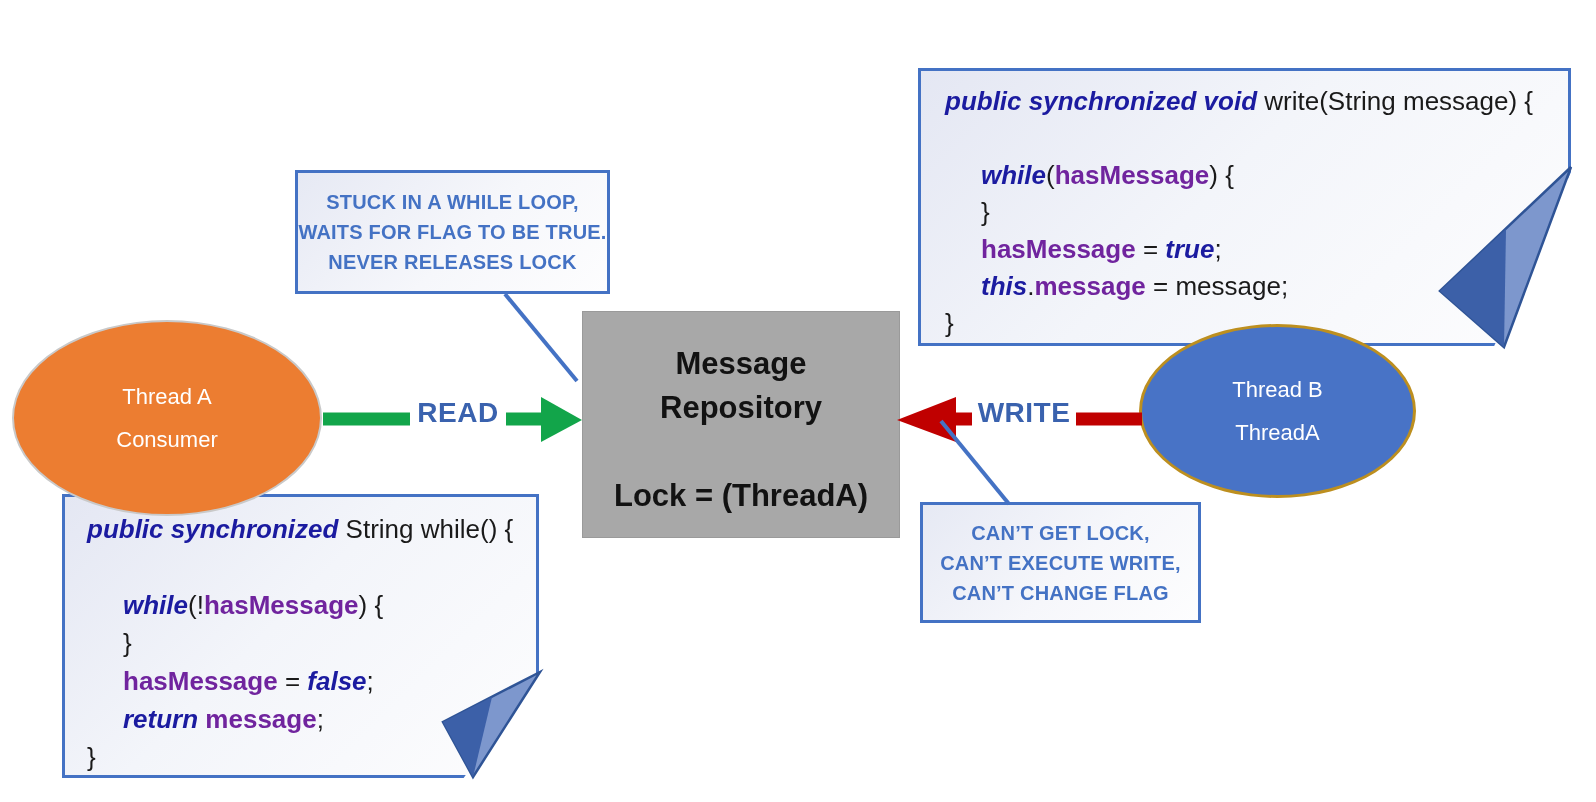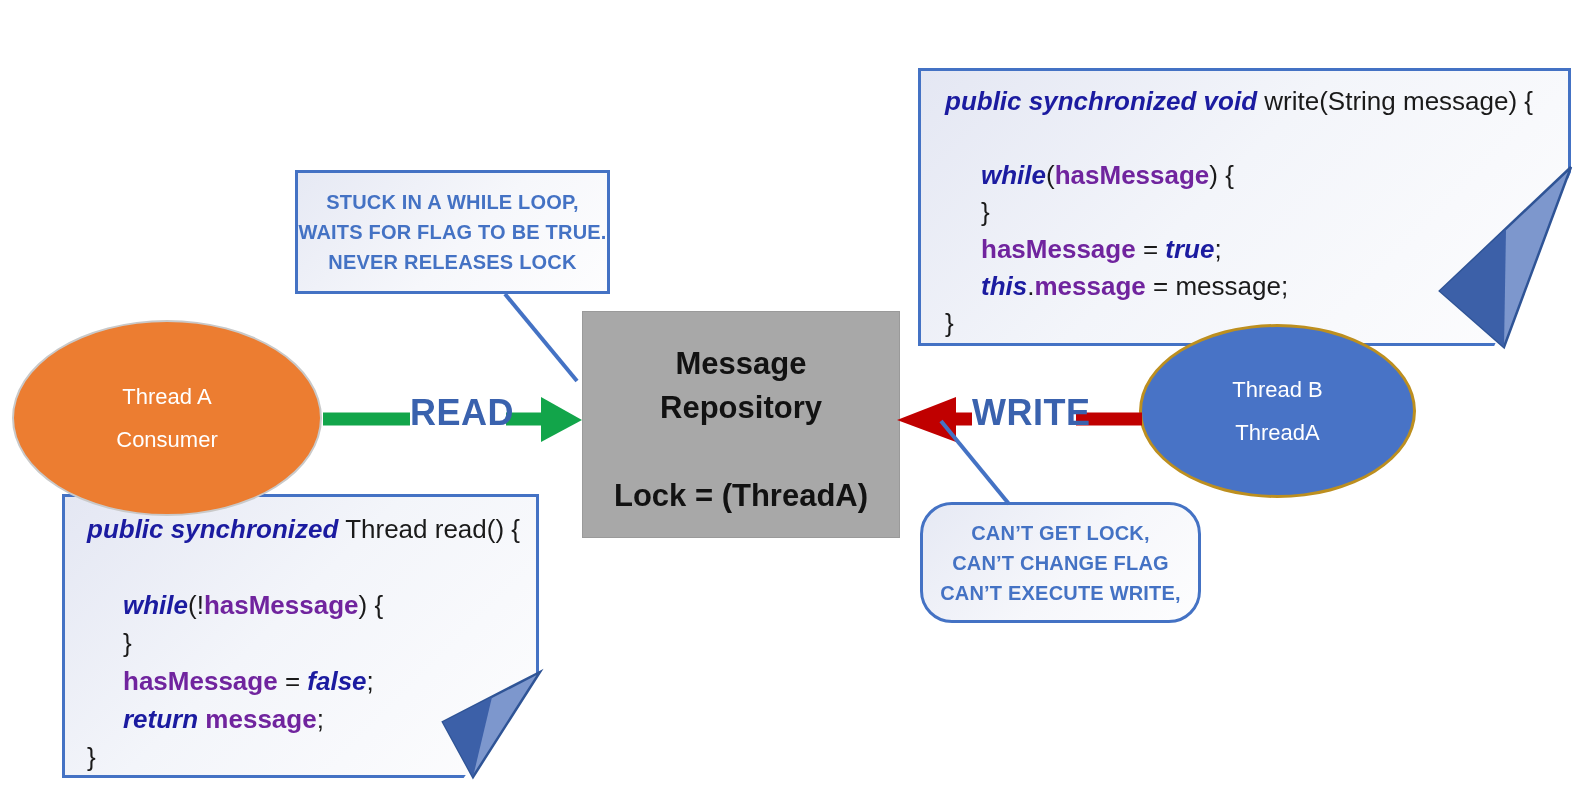--- a/index.html
+++ b/index.html
@@ -33,21 +33,21 @@
     color:#4472c4;
     font-size:20px;
     font-weight:bold;
     text-align:center;
     display:flex;flex-direction:column;justify-content:center;
     line-height:30px;
     letter-spacing:0.2px;
     align-items:center;
   }
   #callout-stuck{left:295px;top:170px;width:315px;height:124px;}
-  #callout-cant{left:920px;top:502px;width:281px;height:121px;border-radius:32px;}
+  #callout-cant{left:920px;top:502px;width:281px;height:121px;}
   .callout span{display:block;}
 
   
   #repo-box{
     position:absolute;left:582px;top:311px;width:318px;height:227px;
     background:#a8a8a8;border:1px solid #9a9a9a;box-sizing:border-box;
     text-align:center;color:#121212;font-weight:bold;font-size:31px;line-height:44px;
     padding-top:30px;
   }
   #repo-lock{margin-top:44px;}
@@ -61,21 +61,21 @@
   }
   #thread-a{left:12px;top:320px;width:310px;height:196px;background:#ec7d31;border:2px solid #c9c9c9;}
   #thread-b{left:1139px;top:324px;width:277px;height:174px;background:#4873c6;border:3px solid #bd8f1f;}
 
   
   #overlay{position:absolute;left:0;top:0;z-index:3;}
 
   
   .arrow-label{
     position:absolute;z-index:4;background:#ffffff;
-    color:#3a62ae;font-weight:bold;font-size:36px;text-align:center;
+    color:#3a62ae;font-weight:bold;font-size:28px;text-align:center;
     line-height:38px;letter-spacing:0.5px;
   }
   #read-label{left:410px;top:394px;width:96px;}
   #write-label{left:972px;top:394px;width:104px;}
 </style>
 </head>
 <body>
 
 <div id="canvas">
 
@@ -83,39 +83,39 @@
       <div class="code-line indent-0"><span class="tok-kw">public synchronized void</span><span class="tok-pl"> write(String message) {</span></div>
       <div class="code-line indent-0">&nbsp;</div>
       <div class="code-line indent-1"><span class="tok-kw">while</span><span class="tok-pl">(</span><span class="tok-id">hasMessage</span><span class="tok-pl">) {</span></div>
       <div class="code-line indent-1"><span class="tok-pl">}</span></div>
       <div class="code-line indent-1"><span class="tok-id">hasMessage</span><span class="tok-pl"> = </span><span class="tok-kw">true</span><span class="tok-pl">;</span></div>
       <div class="code-line indent-1"><span class="tok-kw">this</span><span class="tok-pl">.</span><span class="tok-id">message</span><span class="tok-pl"> = message;</span></div>
       <div class="code-line indent-0"><span class="tok-pl">}</span></div>
     </div>
 
   <div id="code-read" class="code-box">
-      <div class="code-line indent-0"><span class="tok-kw">public synchronized</span><span class="tok-pl"> Thread read() {</span></div>
+      <div class="code-line indent-0"><span class="tok-kw">public synchronized</span><span class="tok-pl"> String while() {</span></div>
       <div class="code-line indent-0">&nbsp;</div>
       <div class="code-line indent-1"><span class="tok-kw">while</span><span class="tok-pl">(!</span><span class="tok-id">hasMessage</span><span class="tok-pl">) {</span></div>
       <div class="code-line indent-1"><span class="tok-pl">}</span></div>
       <div class="code-line indent-1"><span class="tok-id">hasMessage</span><span class="tok-pl"> = </span><span class="tok-kw">false</span><span class="tok-pl">;</span></div>
       <div class="code-line indent-1"><span class="tok-kw">return</span><span class="tok-pl"> </span><span class="tok-id">message</span><span class="tok-pl">;</span></div>
       <div class="code-line indent-0"><span class="tok-pl">}</span></div>
     </div>
 
   <div id="callout-stuck" class="callout">
     <span>STUCK IN A WHILE LOOP,</span>
     <span>WAITS FOR FLAG TO BE TRUE.</span>
     <span>NEVER RELEASES LOCK</span>
   </div>
 
   <div id="callout-cant" class="callout">
     <span>CAN’T GET LOCK,</span>
+    <span>CAN’T EXECUTE WRITE,</span>
     <span>CAN’T CHANGE FLAG</span>
-    <span>CAN’T EXECUTE WRITE,</span>
   </div>
 
   <div id="repo-box">
     <div>
       <div>Message</div>
       <div>Repository</div>
     </div>
     <div id="repo-lock">Lock = (ThreadA)</div>
   </div>
 

